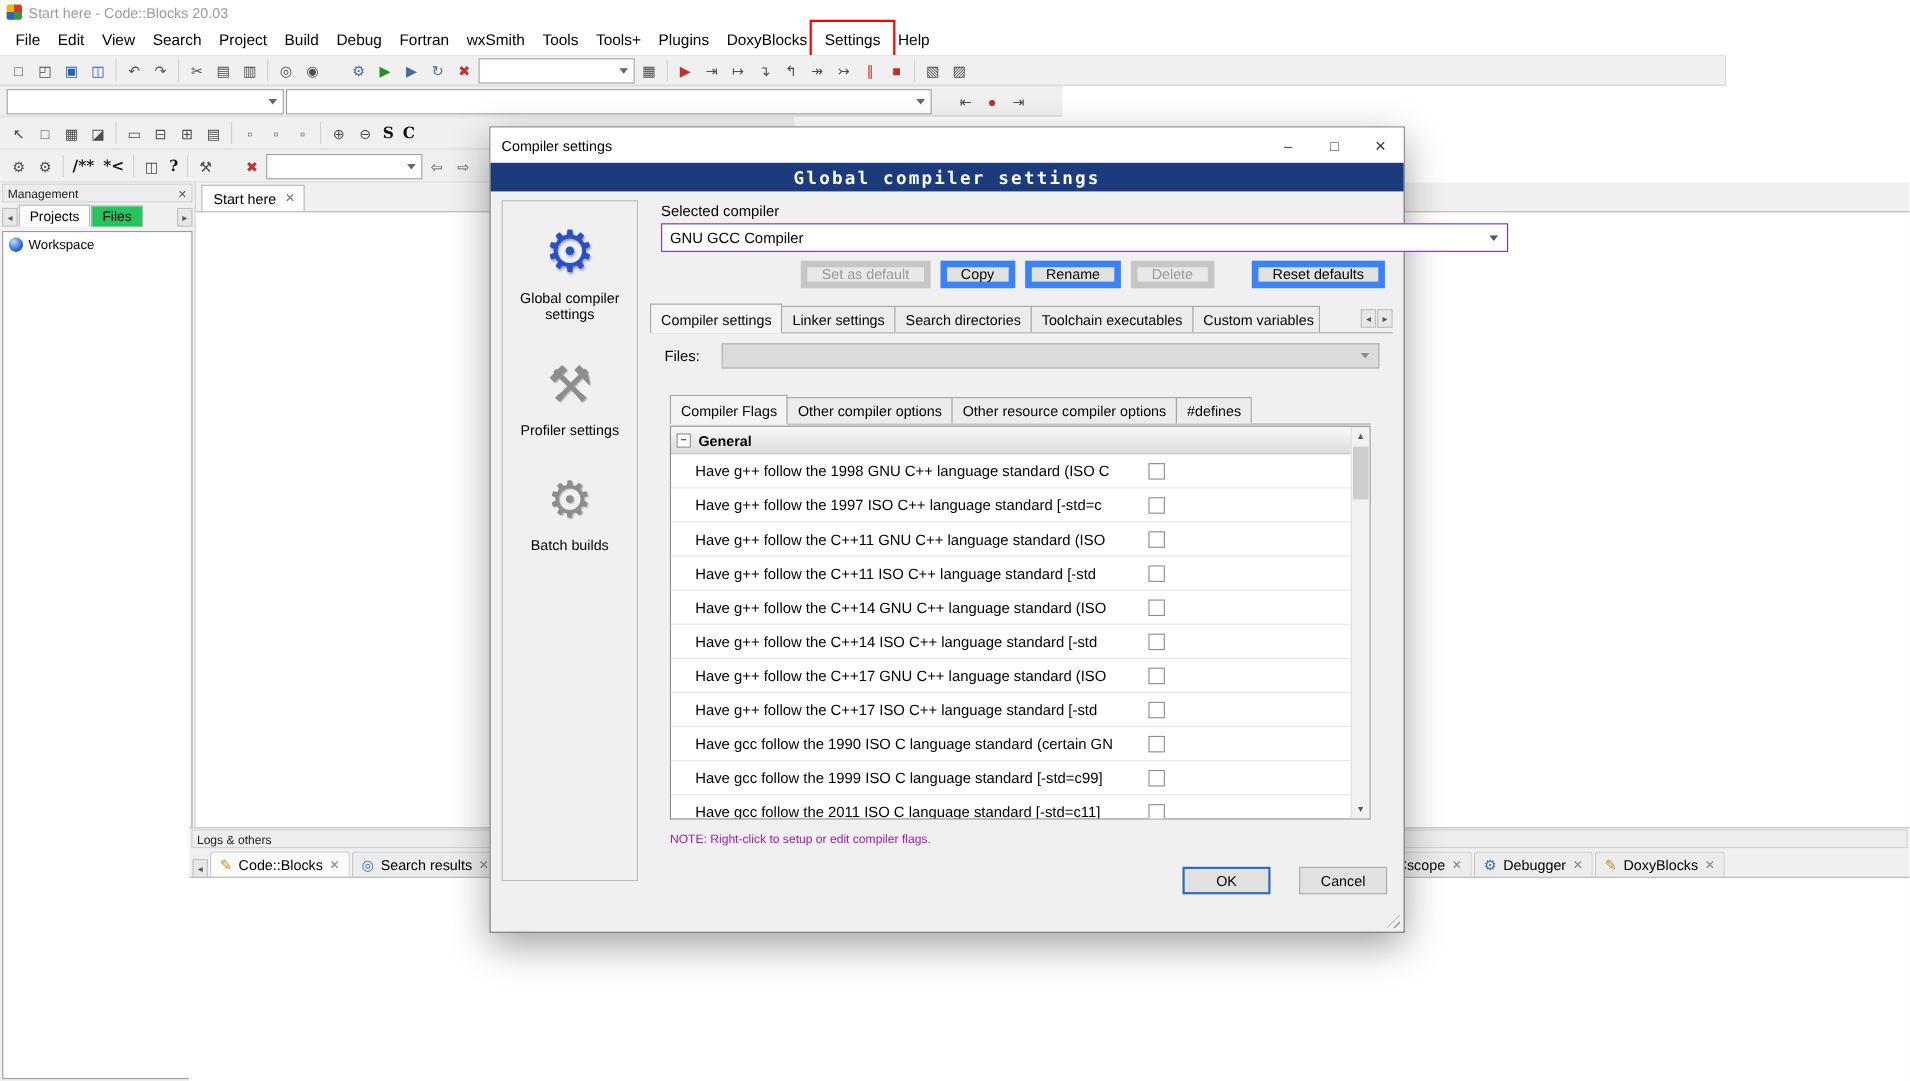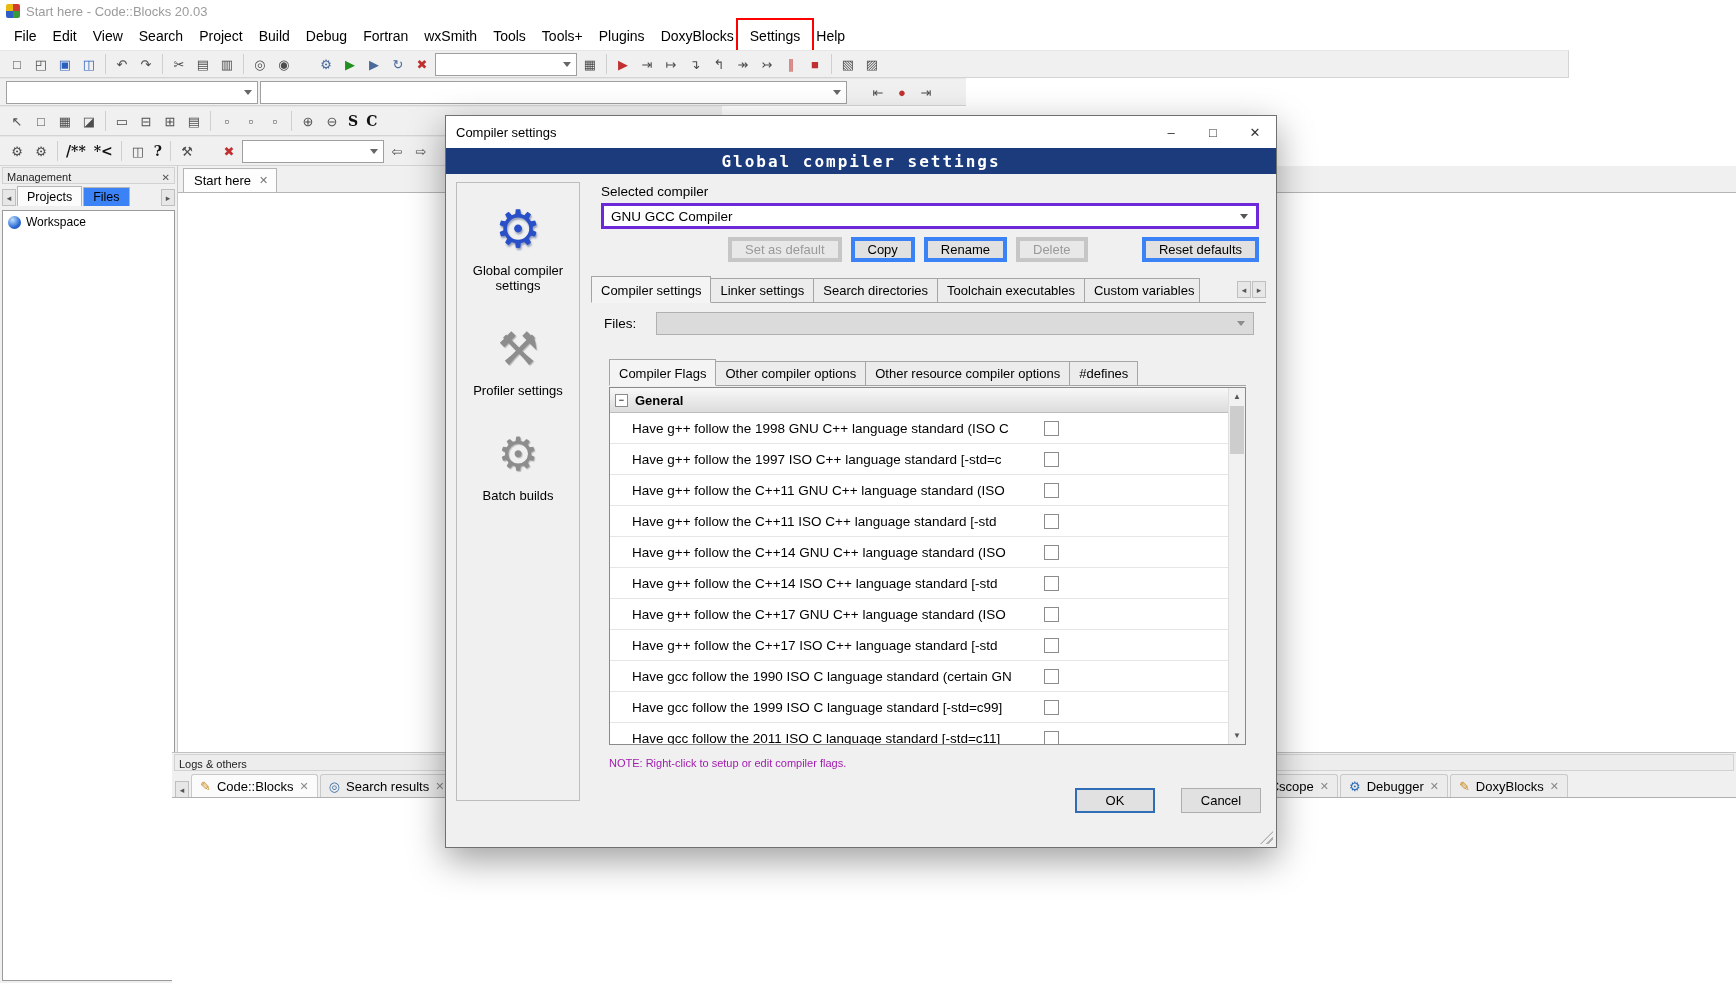--- a/index.html
+++ b/index.html
@@ -38,21 +38,21 @@
   .letter{font-family:"DejaVu Serif",serif;font-weight:bold;font-size:14px;color:#111;width:auto;padding:0 3px;}
   
   .mgmt{position:absolute;left:0;top:166px;width:178px;height:817px;background:#f0f0f0;
     border-right:1px solid #c8c8c8;box-sizing:border-box;}
   .pane-caption{height:17px;margin:1px 2px 0 2px;border:1px solid #d2d2d2;background:#ededed;
     display:flex;align-items:flex-end;font-size:11px;color:#222;padding:0 4px;box-sizing:border-box;}
   .pane-caption .x{margin-left:auto;font-size:10px;color:#555;}
   .mgmt-tabs{display:flex;align-items:flex-end;height:22px;padding:0 2px;gap:1px;}
   .tab-scroll{width:14px;height:17px;background:#e7e7e7;border:1px solid #bfbfbf;
     font-size:9px;display:flex;align-items:center;justify-content:center;color:#555;box-sizing:border-box;}
-  .mini-tab{font-size:12.5px;padding:2px 9px;background:#3b82f6;border:1px solid #b5b5b5;
+  .mini-tab{font-size:12.5px;padding:2px 9px;background:#22c55e;border:1px solid #b5b5b5;
     border-bottom:none;}
   .mini-tab.active{background:#fbfbfb;padding-top:3px;}
   .mgmt-body{position:absolute;left:2px;right:2px;top:44px;bottom:2px;background:#fff;
     border:1px solid #9a9a9a;padding:4px 5px;box-sizing:border-box;}
   .tree-item{display:flex;align-items:center;gap:5px;font-size:12px;}
   .globe{width:13px;height:13px;border-radius:50%;
     background:radial-gradient(circle at 35% 30%,#bfe0ff,#2a6bd4 60%,#143d8f);}
   
   .editor{position:absolute;left:178px;top:166px;width:1558px;height:586px;background:#f0f0f0;}
   .editor-tabs{height:26px;display:flex;align-items:flex-end;padding-left:5px;}
@@ -84,27 +84,27 @@
     color:#fff;display:flex;align-items:center;justify-content:center;
     font-family:"DejaVu Sans Mono",monospace;font-weight:bold;font-size:16px;letter-spacing:2px;}
   .dlg-side{position:absolute;left:10px;top:66px;width:124px;height:619px;background:#f0f0f0;
     border:1px solid #bdbdbd;box-sizing:border-box;padding-top:14px;}
   .side-item{text-align:center;margin-bottom:24px;}
   .side-ic{font-size:52px;line-height:64px;height:64px;}
   .side-ic.blue{color:#2a50c8;text-shadow:1px 2px 2px rgba(40,60,120,.45);}
   .side-ic.gray{color:#8d8d8d;text-shadow:1px 1px 1px rgba(0,0,0,.25);font-size:46px;}
   .side-label{font-size:13px;line-height:15px;margin-top:2px;}
   .sec-label{position:absolute;left:155px;top:68px;font-size:13.5px;}
-  .combo-main{position:absolute;left:155px;top:87px;width:658px;height:26px;background:#fff;
-    border:3px solid #6d28d9;box-sizing:border-box;display:flex;align-items:center;font-size:13.5px;}
+  .combo-main{position:absolute;left:155px;top:87px;width:770px;height:26px;background:#fff;
+    border:1px solid #6d28d9;box-sizing:border-box;display:flex;align-items:center;font-size:13.5px;}
   .combo-text{padding-left:7px;flex:1;}
   .combo-arrow{width:0;height:0;border-left:4px solid transparent;border-right:4px solid transparent;
     border-top:5px solid #555;margin-right:8px;}
   .actions{position:absolute;left:155px;top:121px;width:658px;height:26px;display:flex;gap:9px;}
-  .btn{height:25px;padding:0 13px;font-size:13px;background:#e1e1e1;border:4px solid #3b82f6;
+  .btn{height:25px;padding:0 13px;font-size:13px;background:#e1e1e1;border:6px solid #3b82f6;
     display:flex;align-items:center;justify-content:center;box-sizing:border-box;white-space:nowrap;}
   .btn.first{margin-left:127px;}
   .btn.push-right{margin-left:auto;}
   .btn.disabled{color:#9a9a9a;border-color:#c6c6c6;background:#e8e8e8;}
   .tabstrip{display:flex;align-items:flex-end;border-bottom:1px solid #a5a5a5;box-sizing:border-box;}
   .outer-tabs{position:absolute;left:145px;top:159px;width:675px;height:28px;}
   .inner-tabs{position:absolute;left:163px;top:243px;width:637px;height:27px;}
   .tab{font-size:13px;padding:4px 9px;background:#ececec;border:1px solid #a5a5a5;border-bottom:none;
     margin-right:-1px;white-space:nowrap;overflow:hidden;}
   .tab.active{background:#f4f4f4;padding-top:6px;margin-bottom:-1px;border-bottom:1px solid #f4f4f4;}

